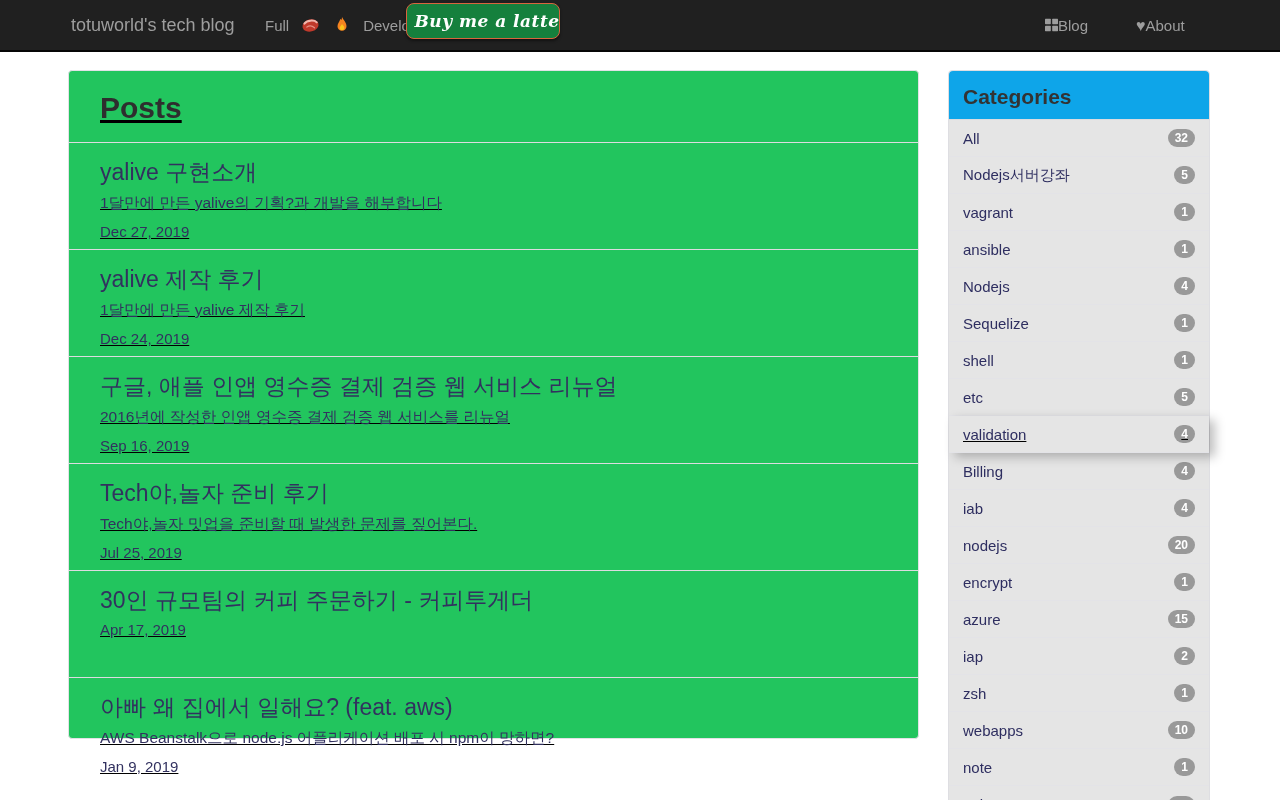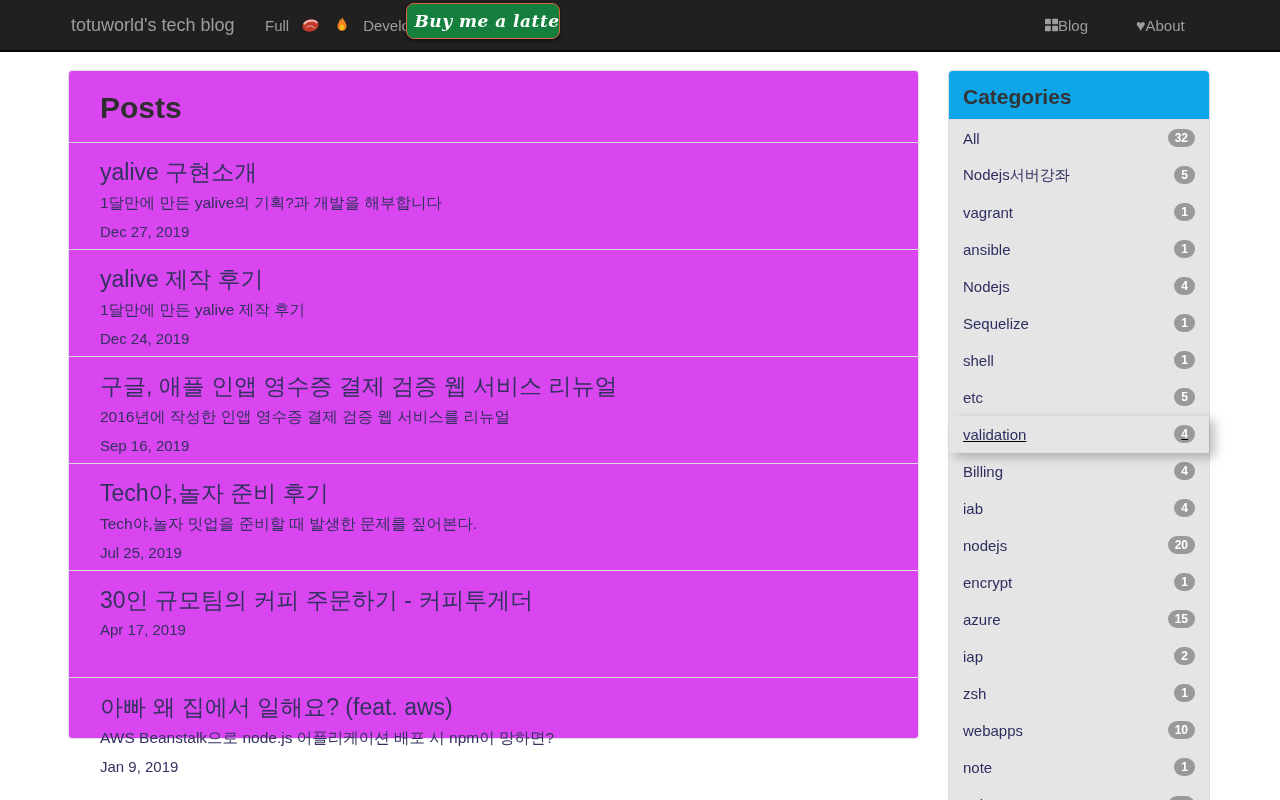--- a/index.html
+++ b/index.html
@@ -50,23 +50,24 @@
     white-space:nowrap;
   }
   .nav-link .heart-glyph { font-size:16px; line-height:1; color:#9d9d9d; }
   .nav-link-blog  { left:1045px; }
   .nav-link-about { left:1136px; }
 
   
   .posts-panel {
     position:absolute; left:68px; top:70px;
     width:851px;
-    background:#d946ef;
+    background:#22c55e;
     border:1px solid #e2e2e6;
     border-radius:4px;
+    text-decoration:underline;
   }
   .posts-heading {
     padding:20px 31px 17px;
     font-size:30px; font-weight:bold; color:#2e2e2e;
     border-bottom:1px solid #dcdce0;
   }
   .post-item {
     height:107px;
     padding:16px 31px 0;
     border-bottom:1px solid #dcdce0;

